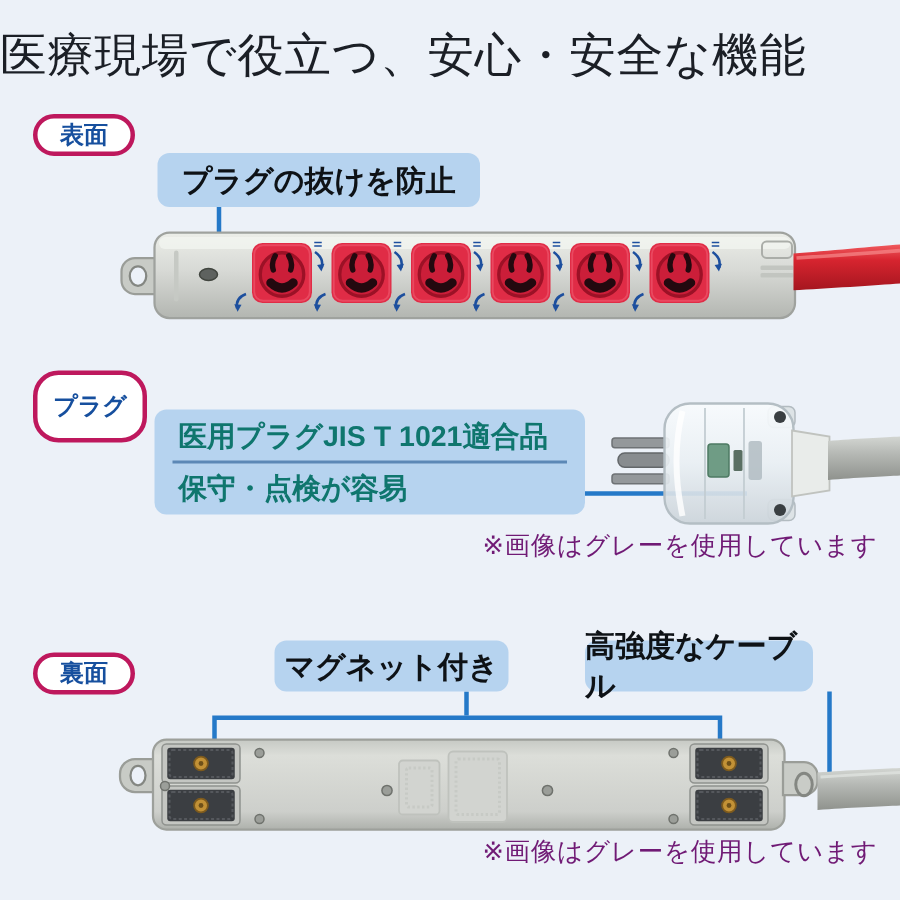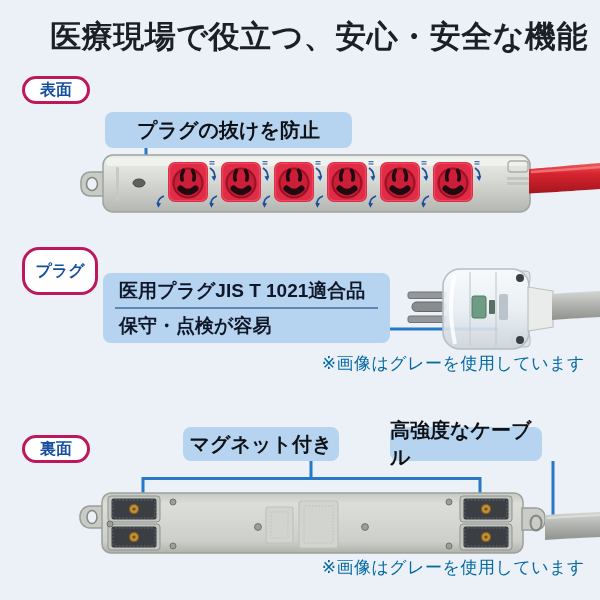--- a/index.html
+++ b/index.html
@@ -9,22 +9,22 @@
   }
   .scene{
     position:relative;
     width:600px;height:600px;
     background:#ecf1f8;
     overflow:hidden;
   }
   .abs{position:absolute;}
   .page-title{
     top:16px;left:0;width:588px;
-    text-align:right;
-    font-size:31px;font-weight:bold;
+    text-align:left;
+    font-size:31px;font-weight:normal;
     color:#1b1f26;
     letter-spacing:0.5px;
   }
   .badge{
     display:flex;align-items:center;justify-content:center;
     background:#ffffff;
     border:3px solid #be185d;
     border-radius:17px;
     color:#164f9e;
     font-weight:bold;font-size:16px;
@@ -34,35 +34,35 @@
     display:flex;align-items:center;justify-content:center;
     background:#b6d3ef;
     border-radius:8px;
     color:#0e1216;
     font-weight:bold;font-size:20px;
     box-sizing:border-box;
   }
   .callout-multi{
     background:#b6d3ef;
     border-radius:8px;
-    color:#0f172a;
+    color:#0f766e;
     font-weight:bold;font-size:19px;
     box-sizing:border-box;
     display:flex;flex-direction:column;justify-content:center;
     padding:0 12px;
   }
   .callout-multi .row{
     height:33px;display:flex;align-items:center;
     padding-left:4px;
   }
   .callout-multi .divider{
     height:0;border-top:2px solid #5c88b6;
   }
   .note{
-    font-size:17px;color:#0369a1;font-weight:500;
+    font-size:17px;color:#701a75;font-weight:500;
     letter-spacing:0.5px;
     text-align:right;
   }
   .illustration{left:0;top:0;width:600px;height:600px;pointer-events:none;}
 </style>
 </head>
 <body>
 
 <div class="scene">
 
@@ -228,21 +228,21 @@
       <ellipse cx="536" cy="523" rx="5.5" ry="7.5" fill="none" stroke="#848782" stroke-width="2"></ellipse>
 
       <path d="M545,515 C565,513.5 588,512.5 600,512 L600,537 C588,537.5 565,538.5 545,540 Z" fill="url(#grayCable)"></path>
       <path d="M547,518 C570,516.5 590,515.5 600,515" stroke="#dfe2de" stroke-width="2" fill="none" opacity="0.8"></path>
     </g>
   </svg>
 
   <div class="abs page-title">医療現場で役立つ、安心・安全な機能</div>
 
   <div class="abs badge" style="left:22px;top:76px;width:68px;height:28px;">表面</div>
-  <div class="abs callout" style="left:105px;top:112px;width:247px;height:36px;">プラグの抜けを防止</div>
+  <div class="abs callout" style="left:105px;top:102px;width:215px;height:36px;">プラグの抜けを防止</div>
 
   <div class="abs badge" style="left:22px;top:247px;width:76px;height:48px;">プラグ</div>
   <div class="abs callout-multi" style="left:103px;top:273px;width:287px;height:70px;">
     <div class="row">医用プラグJIS T 1021適合品</div>
     <div class="divider"></div>
     <div class="row">保守・点検が容易</div>
   </div>
   <div class="abs note" style="right:15px;top:352px;width:320px;">※画像はグレーを使用しています</div>
 
   <div class="abs badge" style="left:22px;top:395px;width:68px;height:28px;margin-top:40px;">裏面</div>

